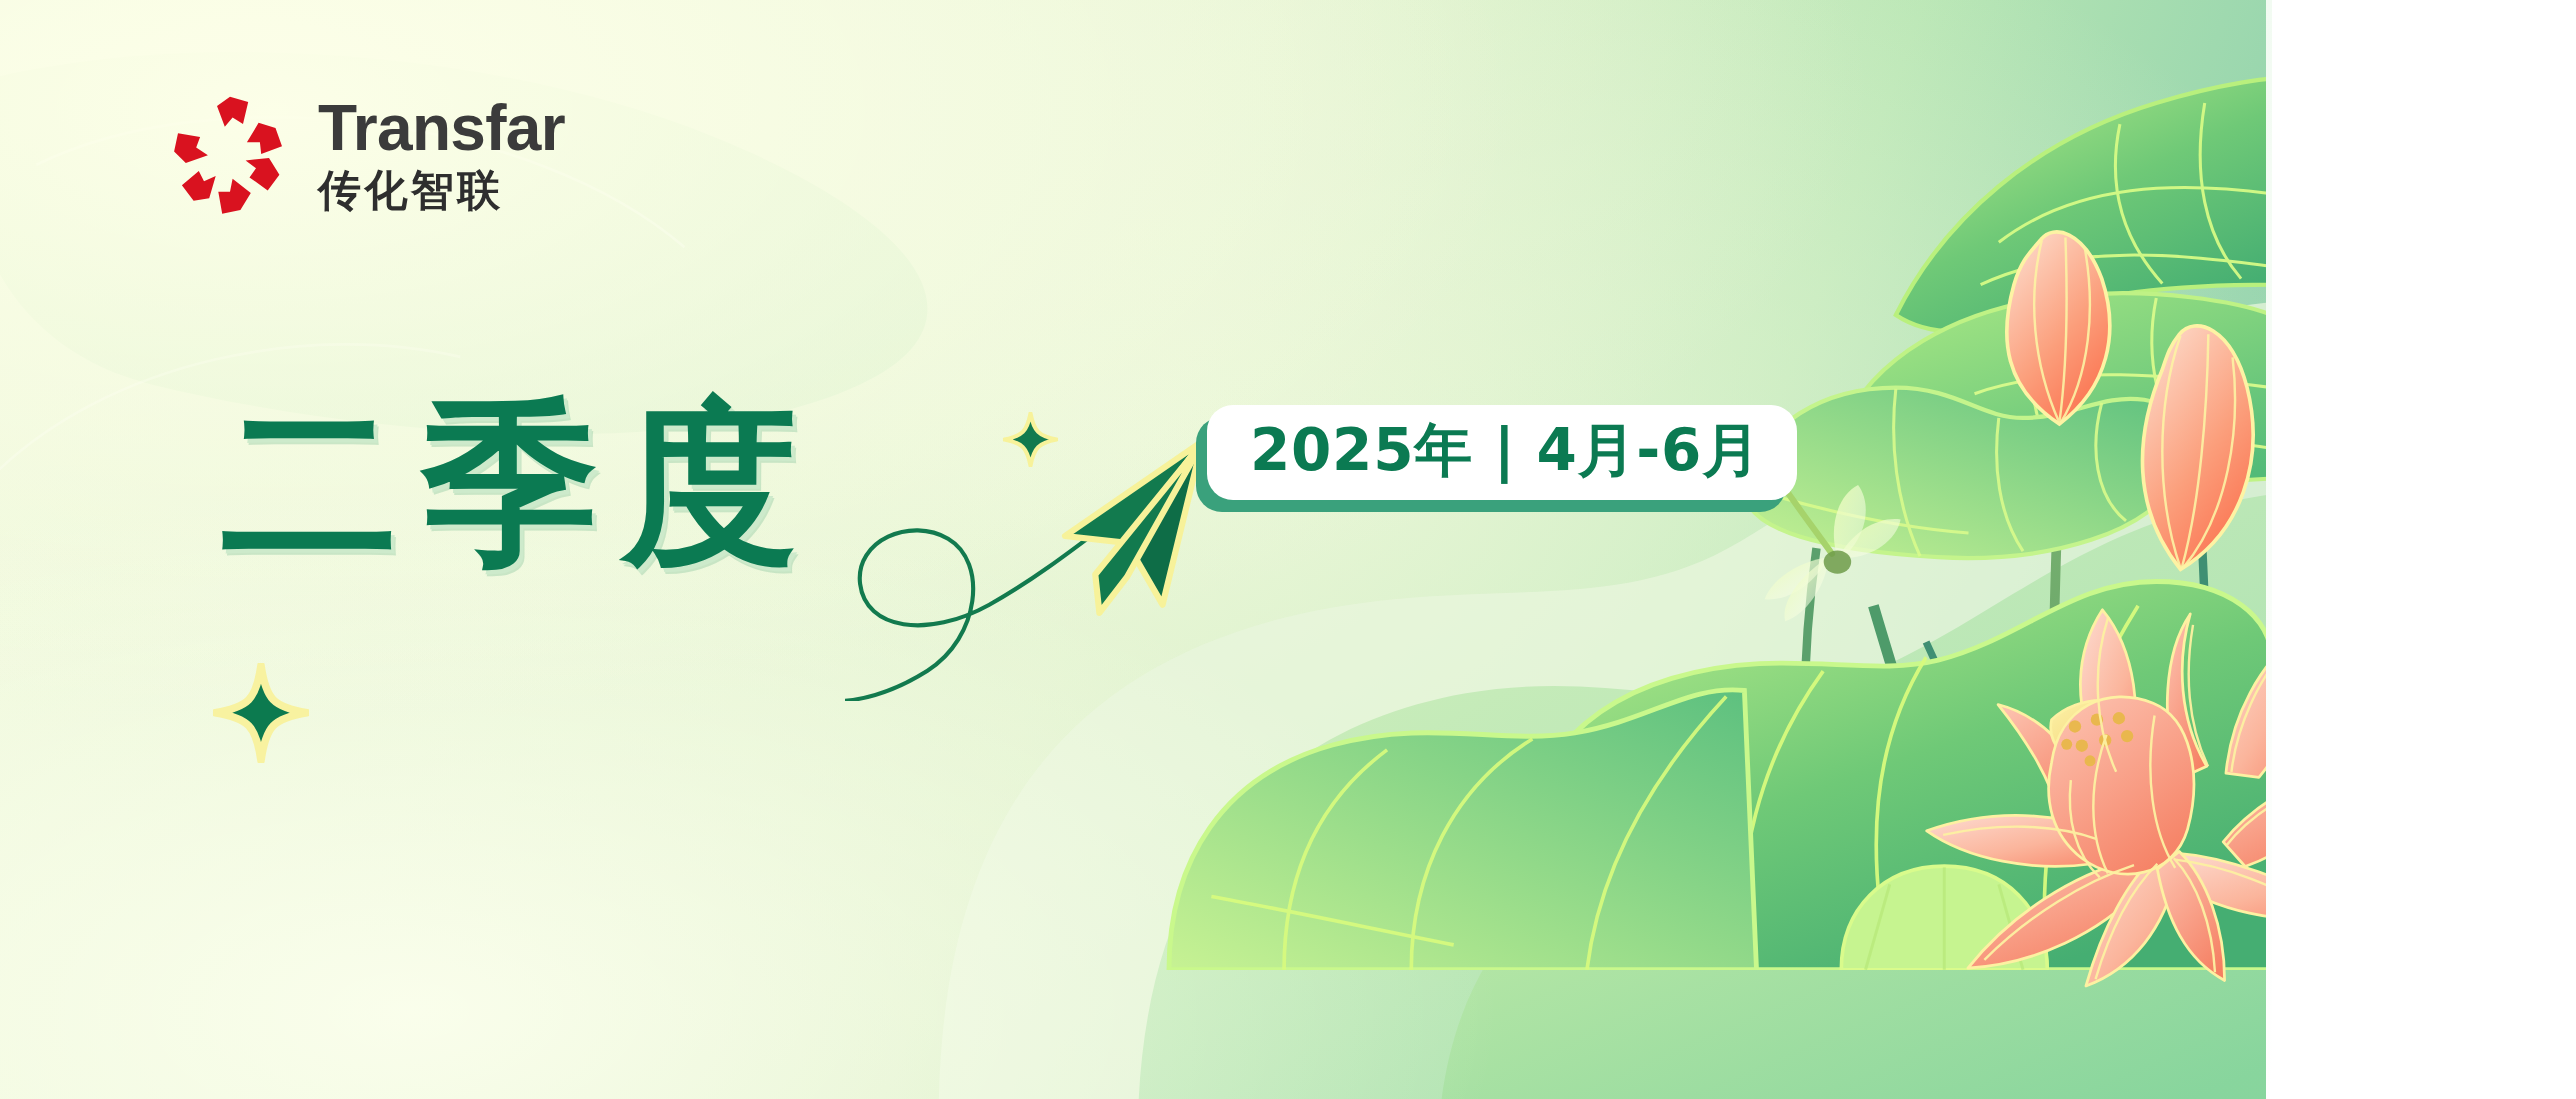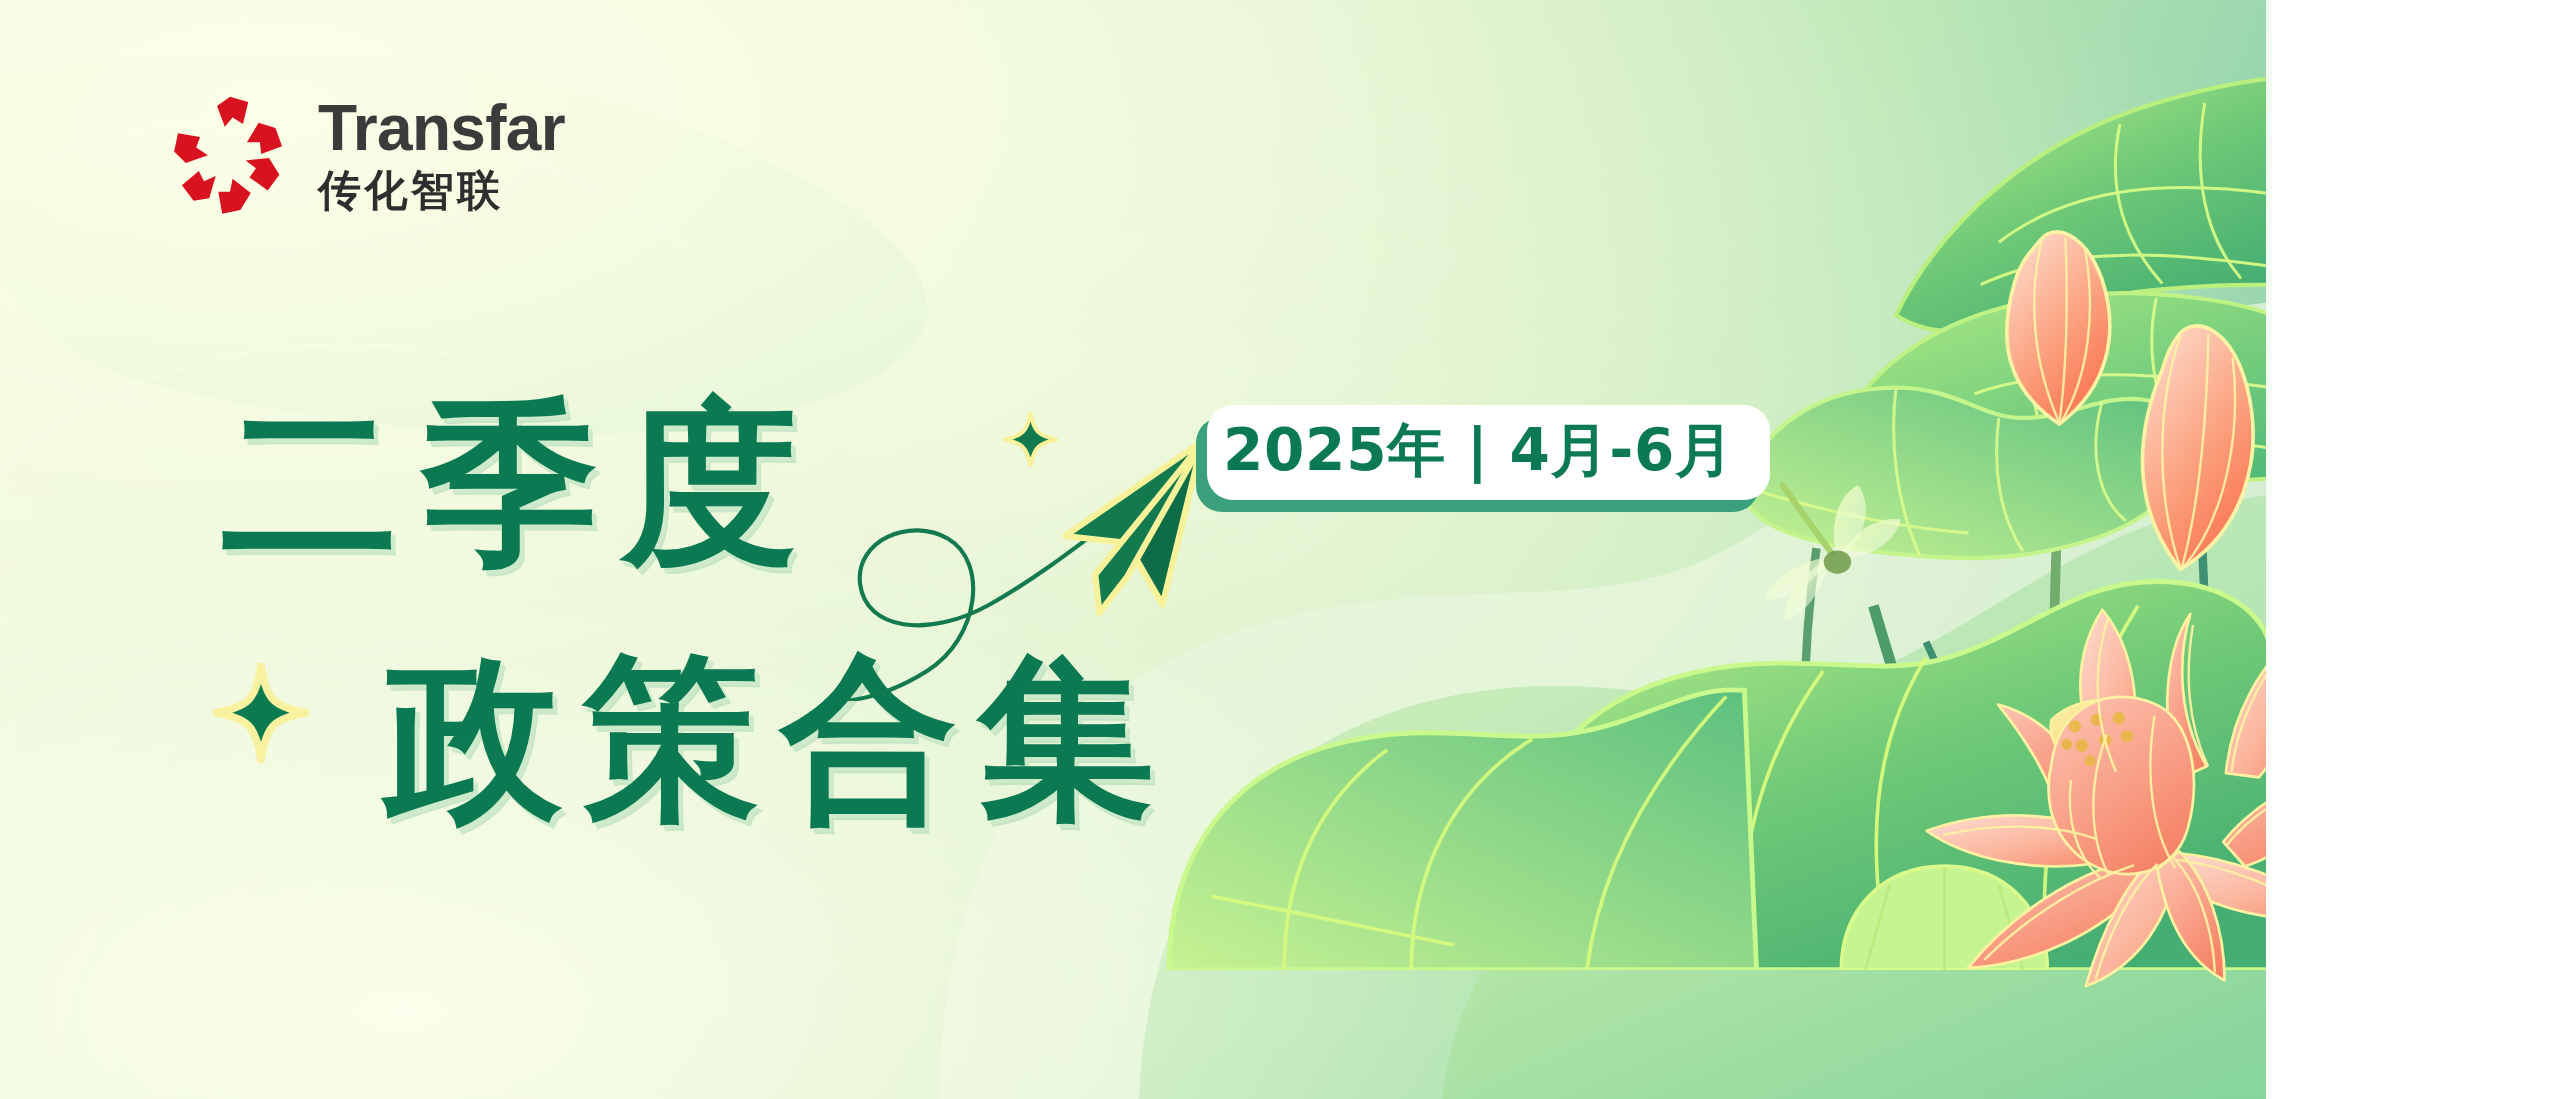--- a/index.html
+++ b/index.html
@@ -61,21 +61,21 @@
   }
   #badge .shadow{
     position:absolute; left:-11px; top:12.4px;
     width:100%; height:100%;
     background:#3aa17c; border-radius:26px;
   }
   #badge .plate{
     position:relative;
     background:#ffffff;
     border-radius:26px;
-    padding:15px 36px 19px 16px;
+    padding:15px 36px 19px 43px;
     display:flex; align-items:center;
   }
   #badge .txt{
     font-family:"DejaVu Sans","Liberation Sans",sans-serif;
     font-size:58px; font-weight:700; color:#0b7a52;
     letter-spacing:0.7px; line-height:1.05; white-space:nowrap;
   }
 
   
   .deco{ position:absolute; z-index:28; pointer-events:none; }
@@ -276,21 +276,20 @@
       </g>
     </svg>
     <div class="words">
       <div class="en">Transfar</div>
       <div class="cn">传化智联</div>
     </div>
   </div>
 
   <div id="headline">
     <div class="hl-line" id="hl-1">二季度</div>
-    <div class="hl-line" id="hl-2">政策合集</div>
   </div>
 
   <svg class="deco" id="swirl" viewBox="0 0 470 330">
     <path d="M466,10 C 380,70 300,140 210,190 C 120,240 30,226 22,160
              C 14,96 96,62 150,94 C 208,128 196,238 120,286 C 66,320 20,328 0,330" fill="none" stroke="#127a4e" stroke-width="6" stroke-linecap="round"></path>
   </svg>
 
   <svg class="deco" id="plane" viewBox="0 0 320 300">
     <g stroke="#f7f29a" stroke-width="9" stroke-linejoin="round">
       <path d="M296,12 L96,150 L186,160 Z" fill="#127a4e"></path>

